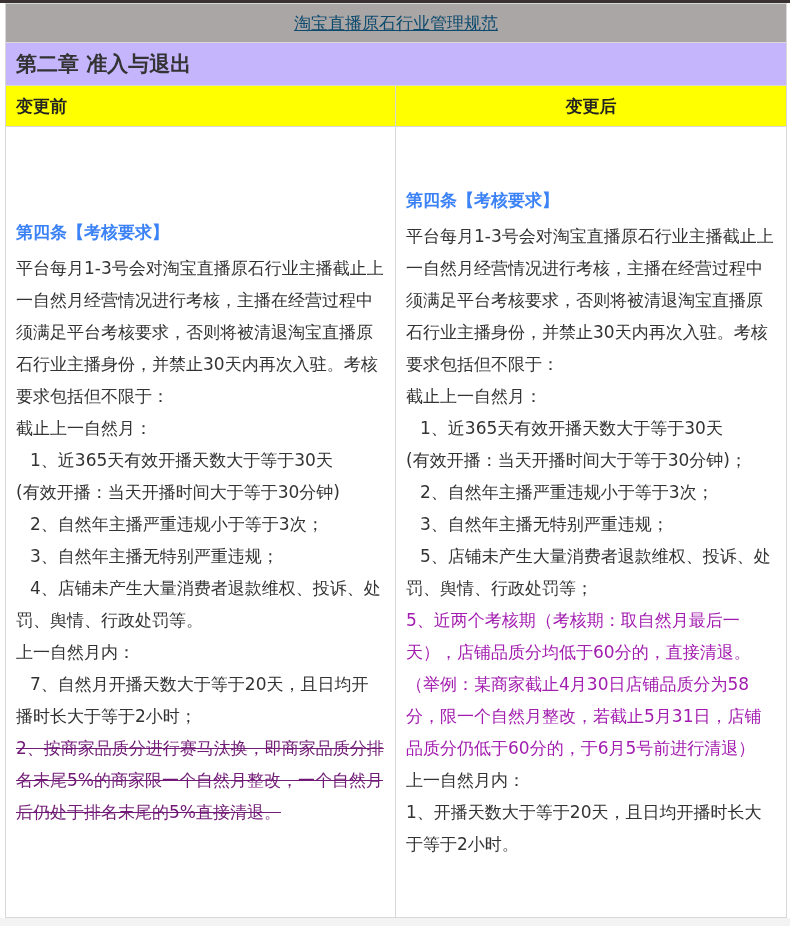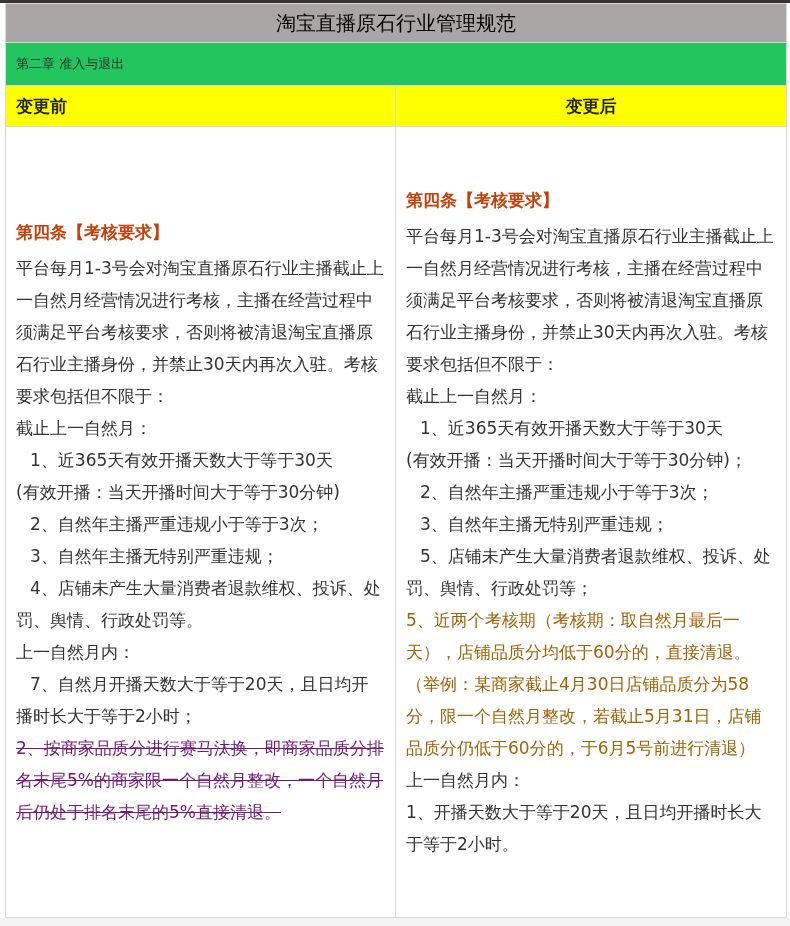--- a/index.html
+++ b/index.html
@@ -1,32 +1,32 @@
 <!DOCTYPE html>
 <html><head>
 <meta charset="utf-8">
 <style>
   html, body { margin:0; padding:0; background:#ffffff; }
   body { width:790px; height:926px; overflow:hidden; position:relative; font-family:"DejaVu Sans","Liberation Sans",sans-serif; color:#333333; }
   .topbar { position:absolute; left:0; top:0; width:790px; height:3px; background:#3a3232; }
   table.doc { position:absolute; left:5px; top:3px; width:781px; border-collapse:collapse; table-layout:fixed; }
   table.doc td { border:1px solid #d8d8d8; vertical-align:middle; padding:0 10px; }
   .title-row td { background:#aaa6a5; height:38px; text-align:center; }
-  .title-link { color:#000000; font-size:20px; }
-  .chapter-row td { background:#22c55e; height:42px; font-weight:normal; font-size:13px; color:#333; }
+  .title-link { color:#0c4a6e; text-decoration:underline; font-size:17px; }
+  .chapter-row td { background:#c4b5fd; height:42px; font-weight:bold; font-size:21px; color:#333; }
   .head-row td { background:#ffff00; height:40px; font-weight:bold; font-size:17px; color:#222;margin-left:40px; }
   .head-row td.after { text-align:center; }
   .content-row td { vertical-align:top; font-size:17px; line-height:32px; color:#333; height:790px; }
   .col { padding-top:0; }
   .col-before { padding-top:78px; }
   .col-after { padding-top:13px; }
-  .clause-title { font-weight:bold; font-size:17px; display:block; margin-bottom:4px; color:#c2410c;}
+  .clause-title { font-weight:bold; font-size:17px; display:block; margin-bottom:4px; color:#3b82f6;}
   .p { display:block; }
   .indent { padding-left:14px; }
-  .red { color:#a16207; }
+  .red { color:#a21caf; }
   .strike { text-decoration:line-through; color:#701a75; }
   .bottom-strip { position:absolute; left:0; top:918px; width:790px; height:8px; background:#f3f3f3; }
 </style>
 </head>
 <body>
 
 <div class="topbar"></div>
 
 <table class="doc">
   <colgroup>

